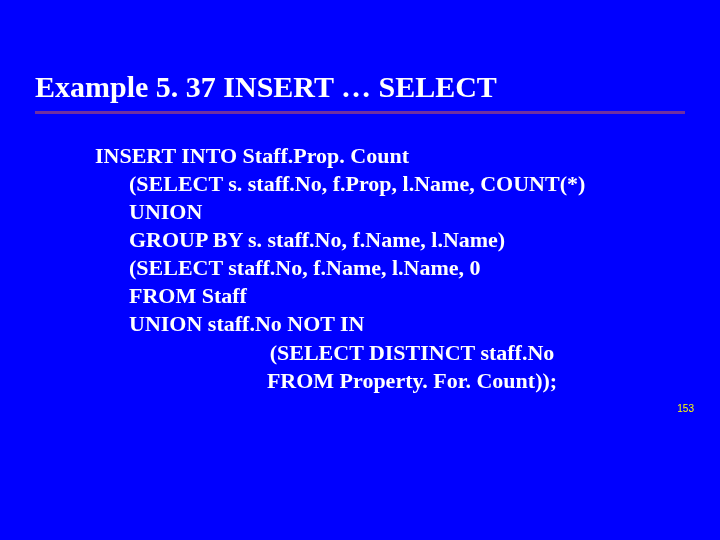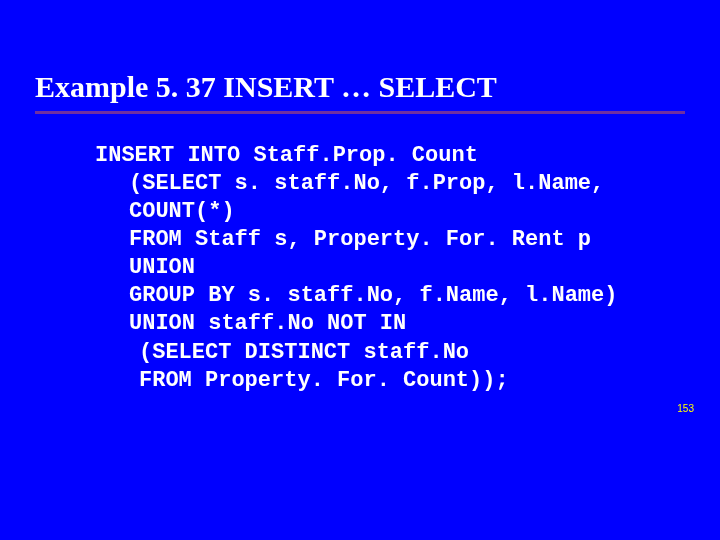--- a/index.html
+++ b/index.html
@@ -30,24 +30,23 @@
     font-weight: bold;
     font-size: 30px;
     line-height: 1.15;
   }
   .code-block {
     margin-left: 60px;
     color: #ffffff;
     font-weight: bold;
     font-size: 22px;
     line-height: 1.28;
-    font-family: Liberation Mono, monospace;
   }
   .indent1 { padding-left: 34px; }
-  .indent2 { padding-left: 44px; }
+  .indent2 { padding-left: 44px; text-align: center; }
   .pagenum {
     position: absolute;
     bottom: 22px;
     right: 26px;
     color: #ffff00;
     font-size: 10px;
     font-family: Arial, sans-serif;
     text-align: center;
   }
 </style>
@@ -56,23 +55,24 @@
 
 <div class="slide">
 
   <div class="title-wrap">
     <div class="title">Example 5. 37  INSERT … SELECT</div>
   </div>
 
   <div class="code-block">
     <div>INSERT INTO Staff.Prop. Count</div>
     <div class="indent1">(SELECT s. staff.No, f.Prop, l.Name, COUNT(*)</div>
-    <div class="indent1">FROM Staff s, Property. For. Rent p</div>
     <div class="indent1">UNION</div>
     <div class="indent1">GROUP BY s. staff.No, f.Name, l.Name)</div>
+    <div class="indent1">(SELECT staff.No, f.Name, l.Name, 0</div>
+    <div class="indent1">FROM Staff</div>
     <div class="indent1">UNION staff.No NOT IN</div>
     <div class="indent2">(SELECT DISTINCT staff.No</div>
     <div class="indent2">FROM Property. For. Count));</div>
   </div>
 
   <div class="pagenum">153</div>
 
 </div>
 
 </body></html>

